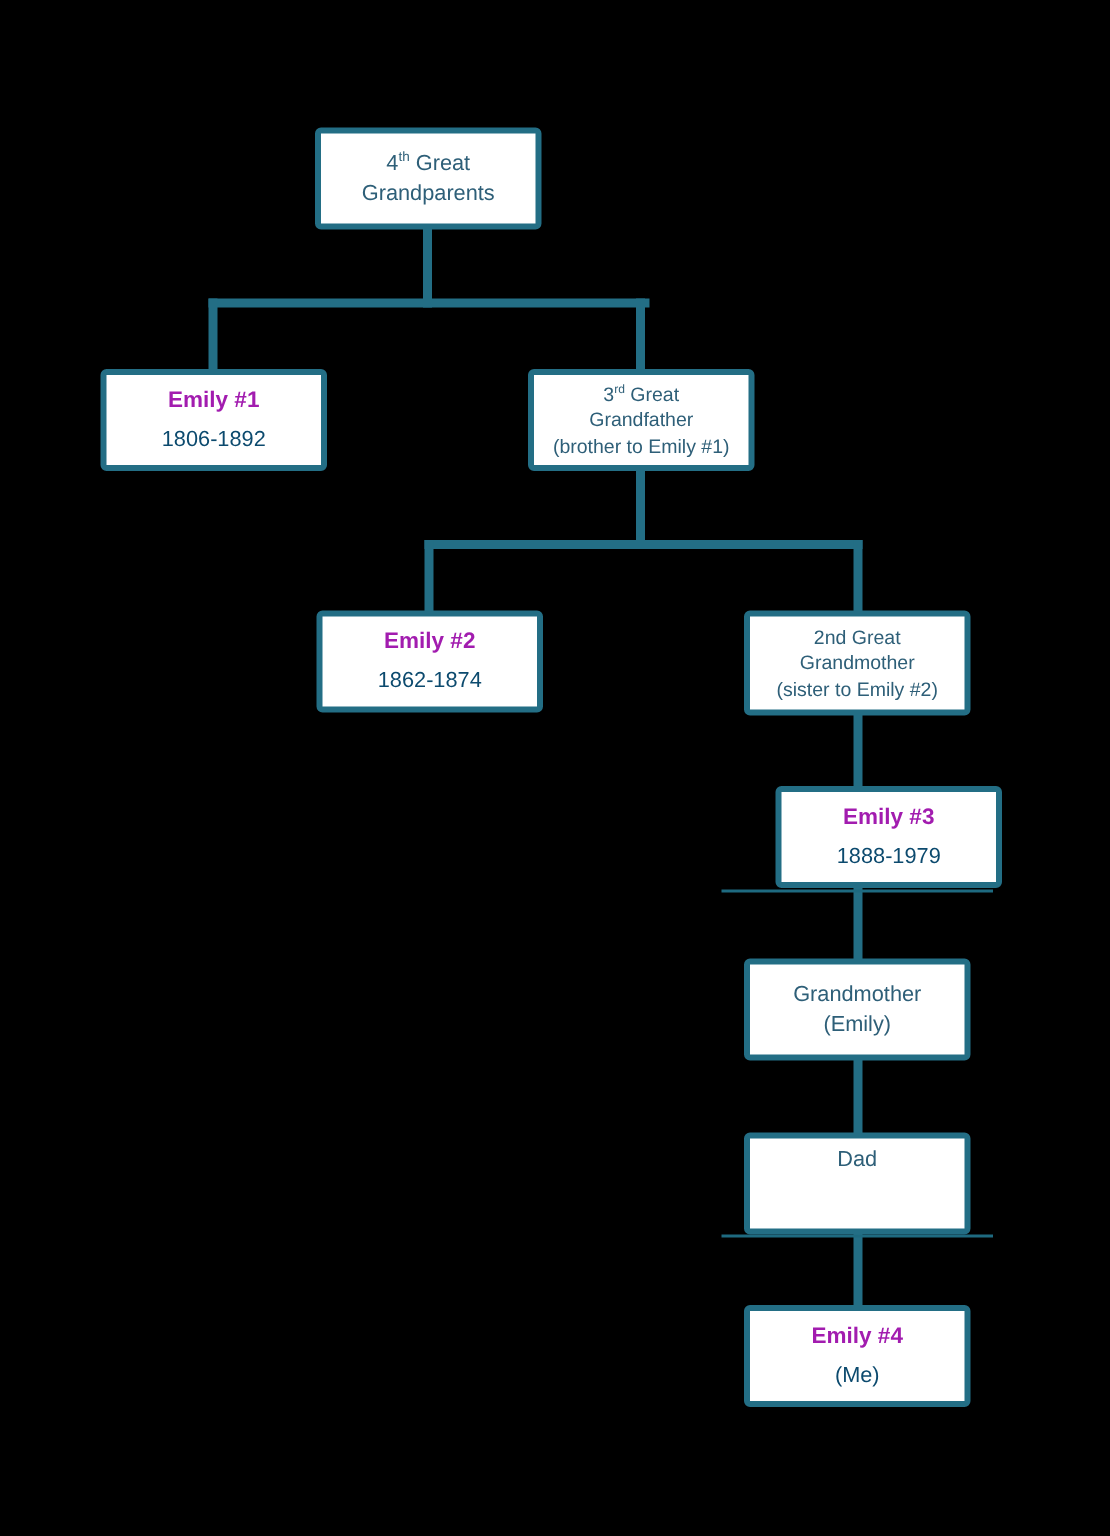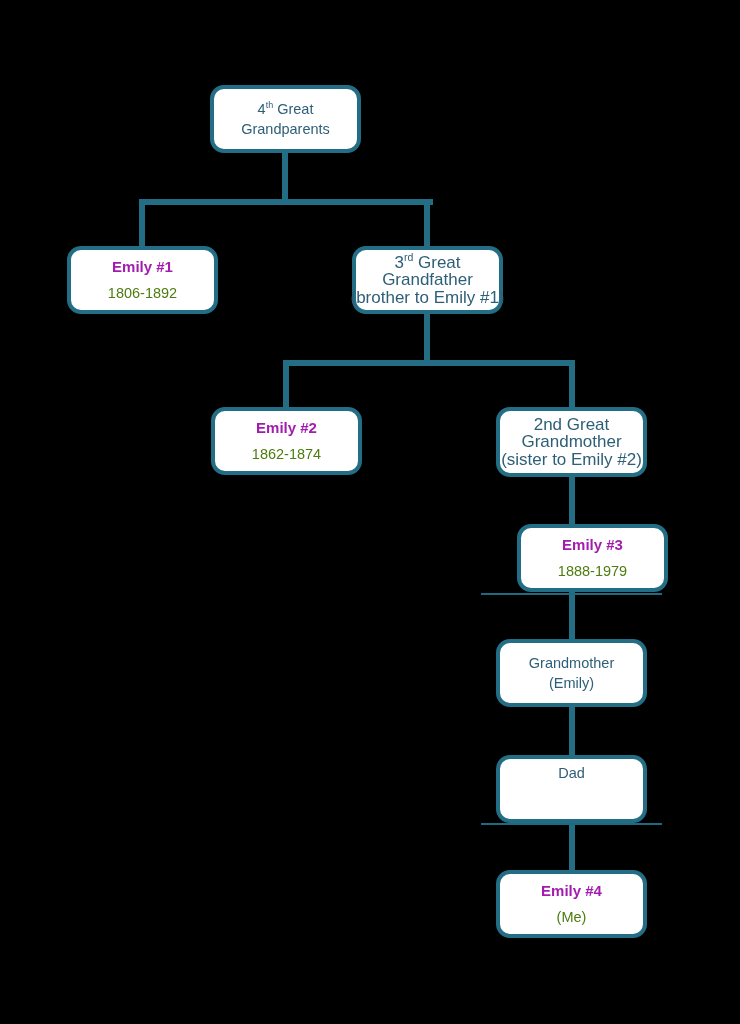--- a/index.html
+++ b/index.html
@@ -16,49 +16,49 @@
     overflow: hidden;
   }
   
   .node {
     position: absolute;
     box-sizing: border-box;
     width: 151px;
     height: 68px;
     background: #ffffff;
     border: 4px solid #236e85;
-    border-radius: 14px;
+    border-radius: 4px;
     display: flex;
     flex-direction: column;
     align-items: center;
     justify-content: center;
     text-align: center;
     z-index: 2;
     color: #2e5f78;
   }
   .node .line {
     font-size: 14.5px;
     line-height: 20px;
     white-space: nowrap;
   }
   .node.small .line {
-    font-size: 17px;
+    font-size: 13px;
     line-height: 17.5px;
   }
   .node .name {
     font-weight: bold;
     font-size: 15px;
     line-height: 18px;
     color: #a21caf;
     margin-bottom: 8px;
   }
   .node .dates {
     font-size: 14.5px;
     line-height: 18px;
-    color: #4d7c0f;
+    color: #0c4a6e;
   }
   sup {
     font-size: 0.62em;
     line-height: 0;
   }
   
   .pos-gg4    { left: 210px; top:  85px; }
   .pos-emily1 { left:  67px; top: 246px; }
   .pos-ggf3   { left: 352px; top: 246px; }
   .pos-emily2 { left: 211px; top: 407px; }

